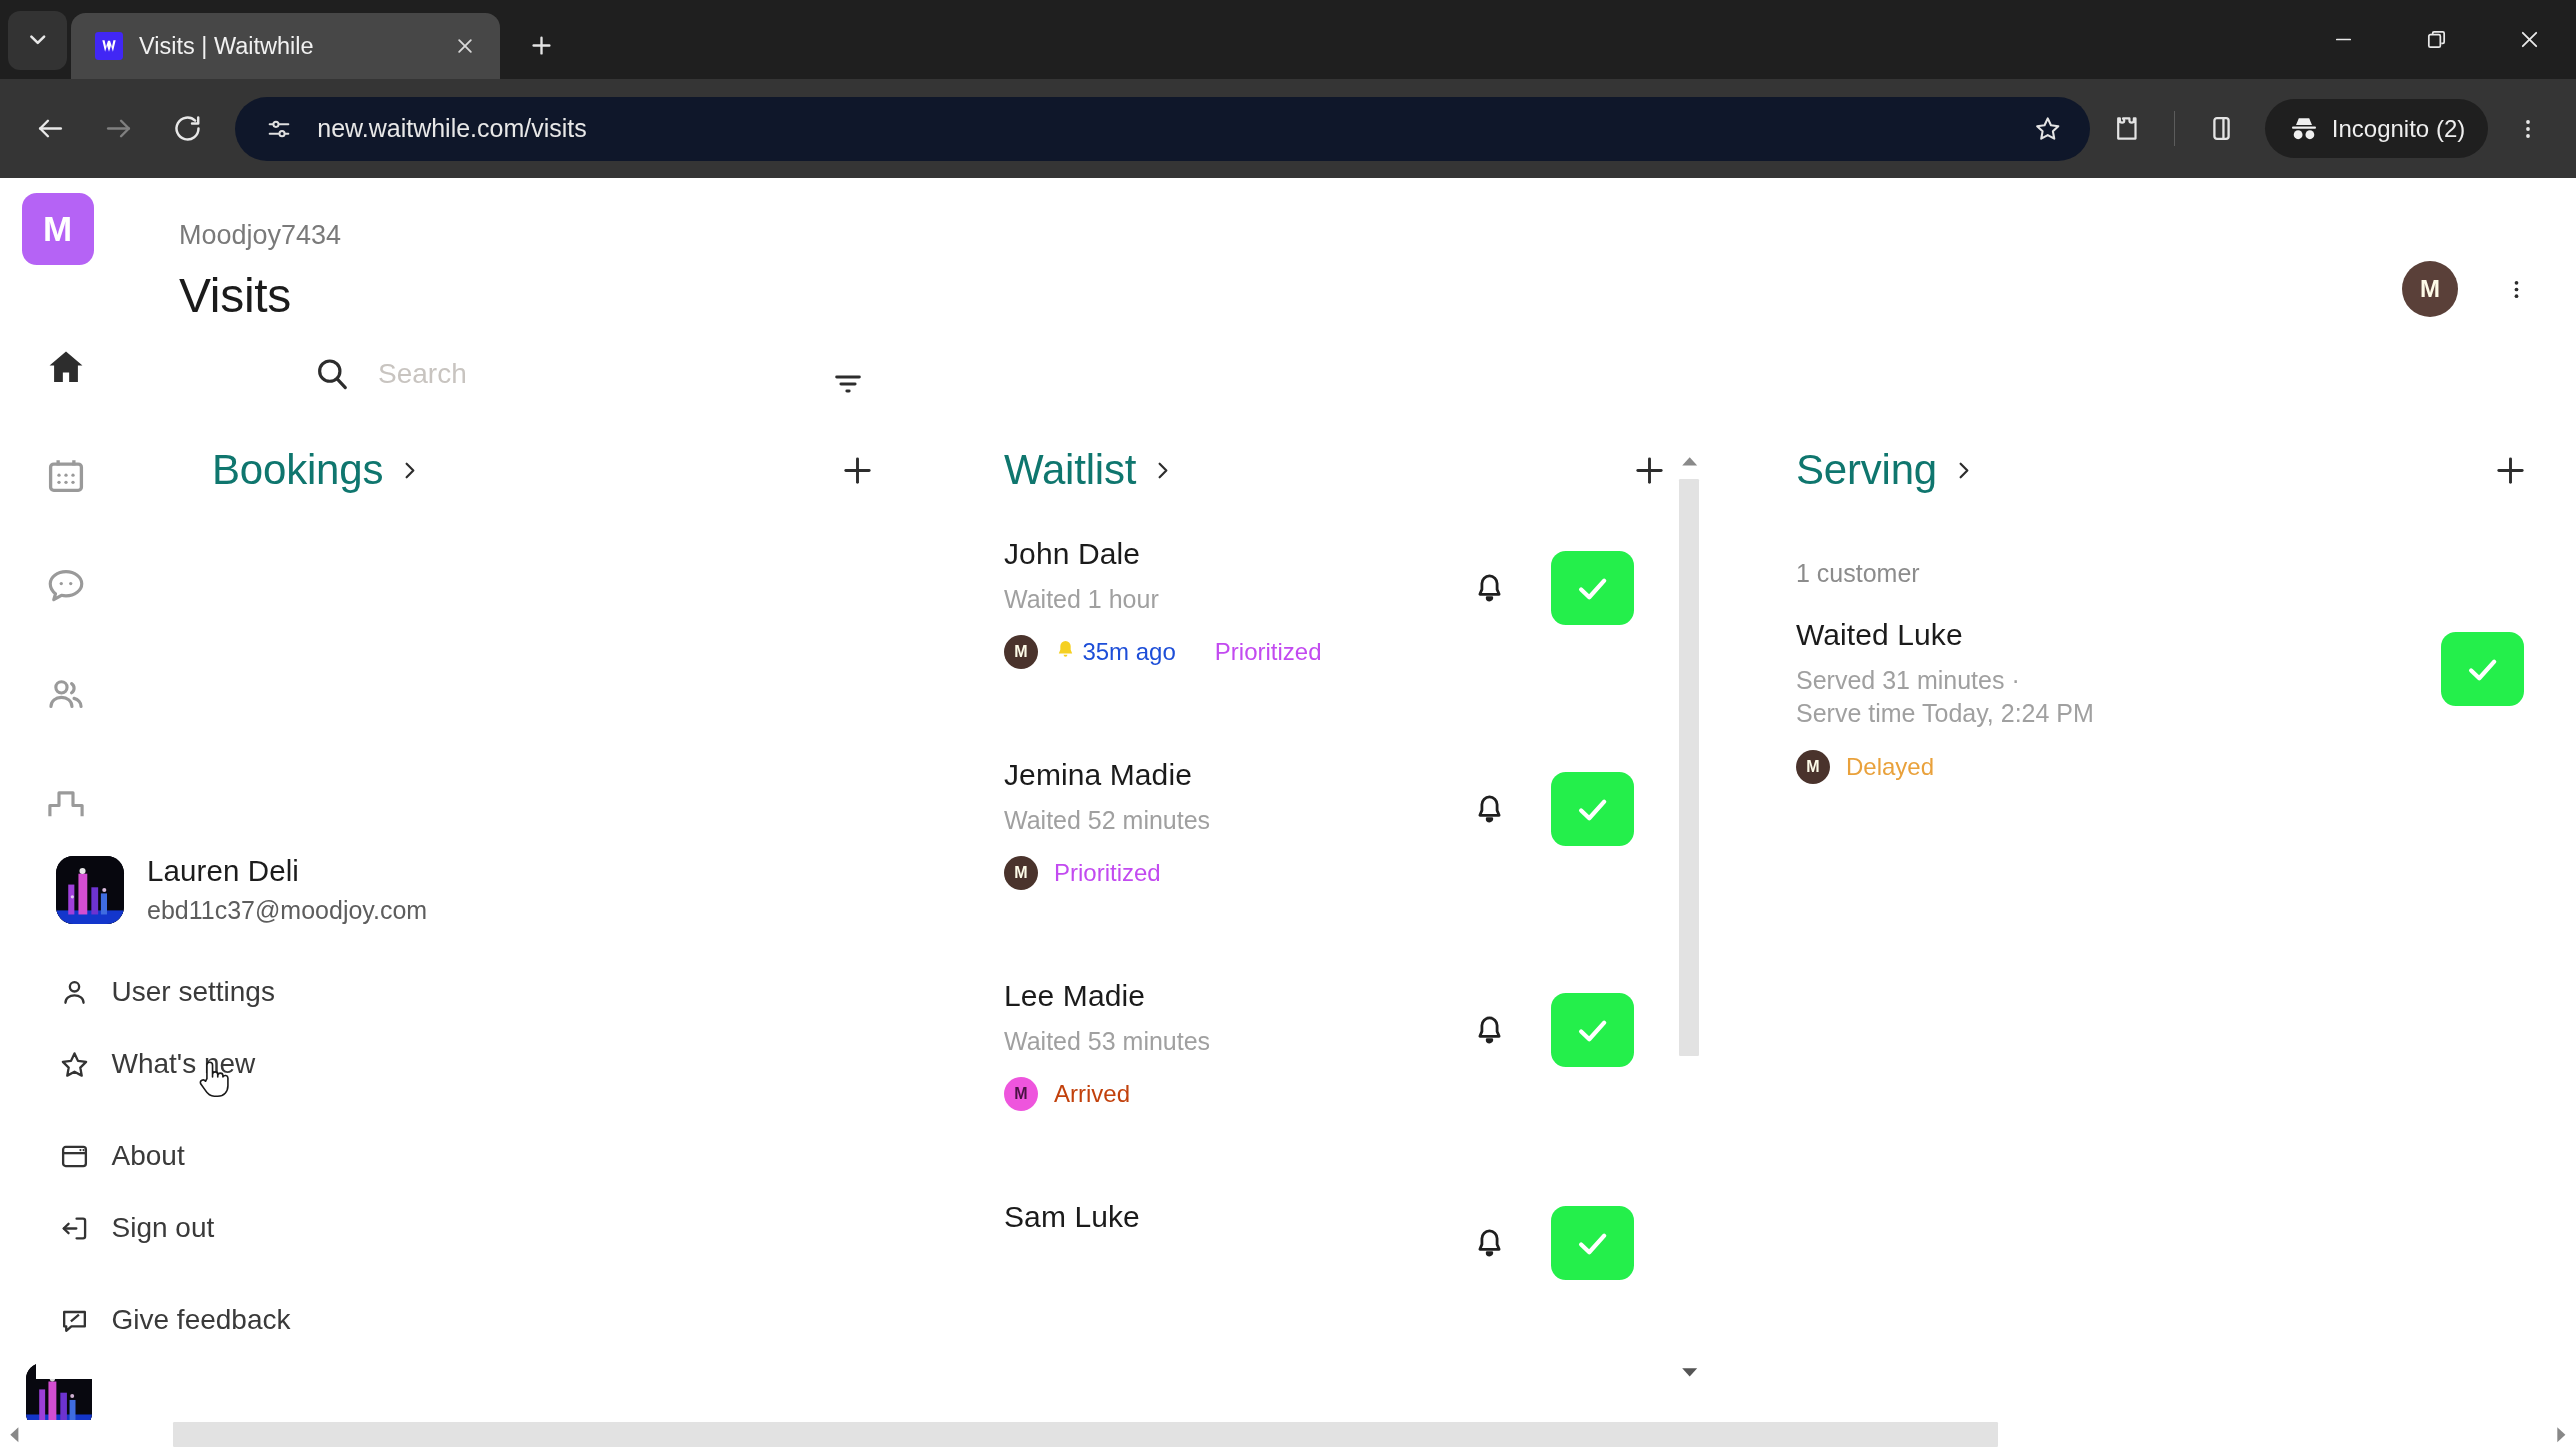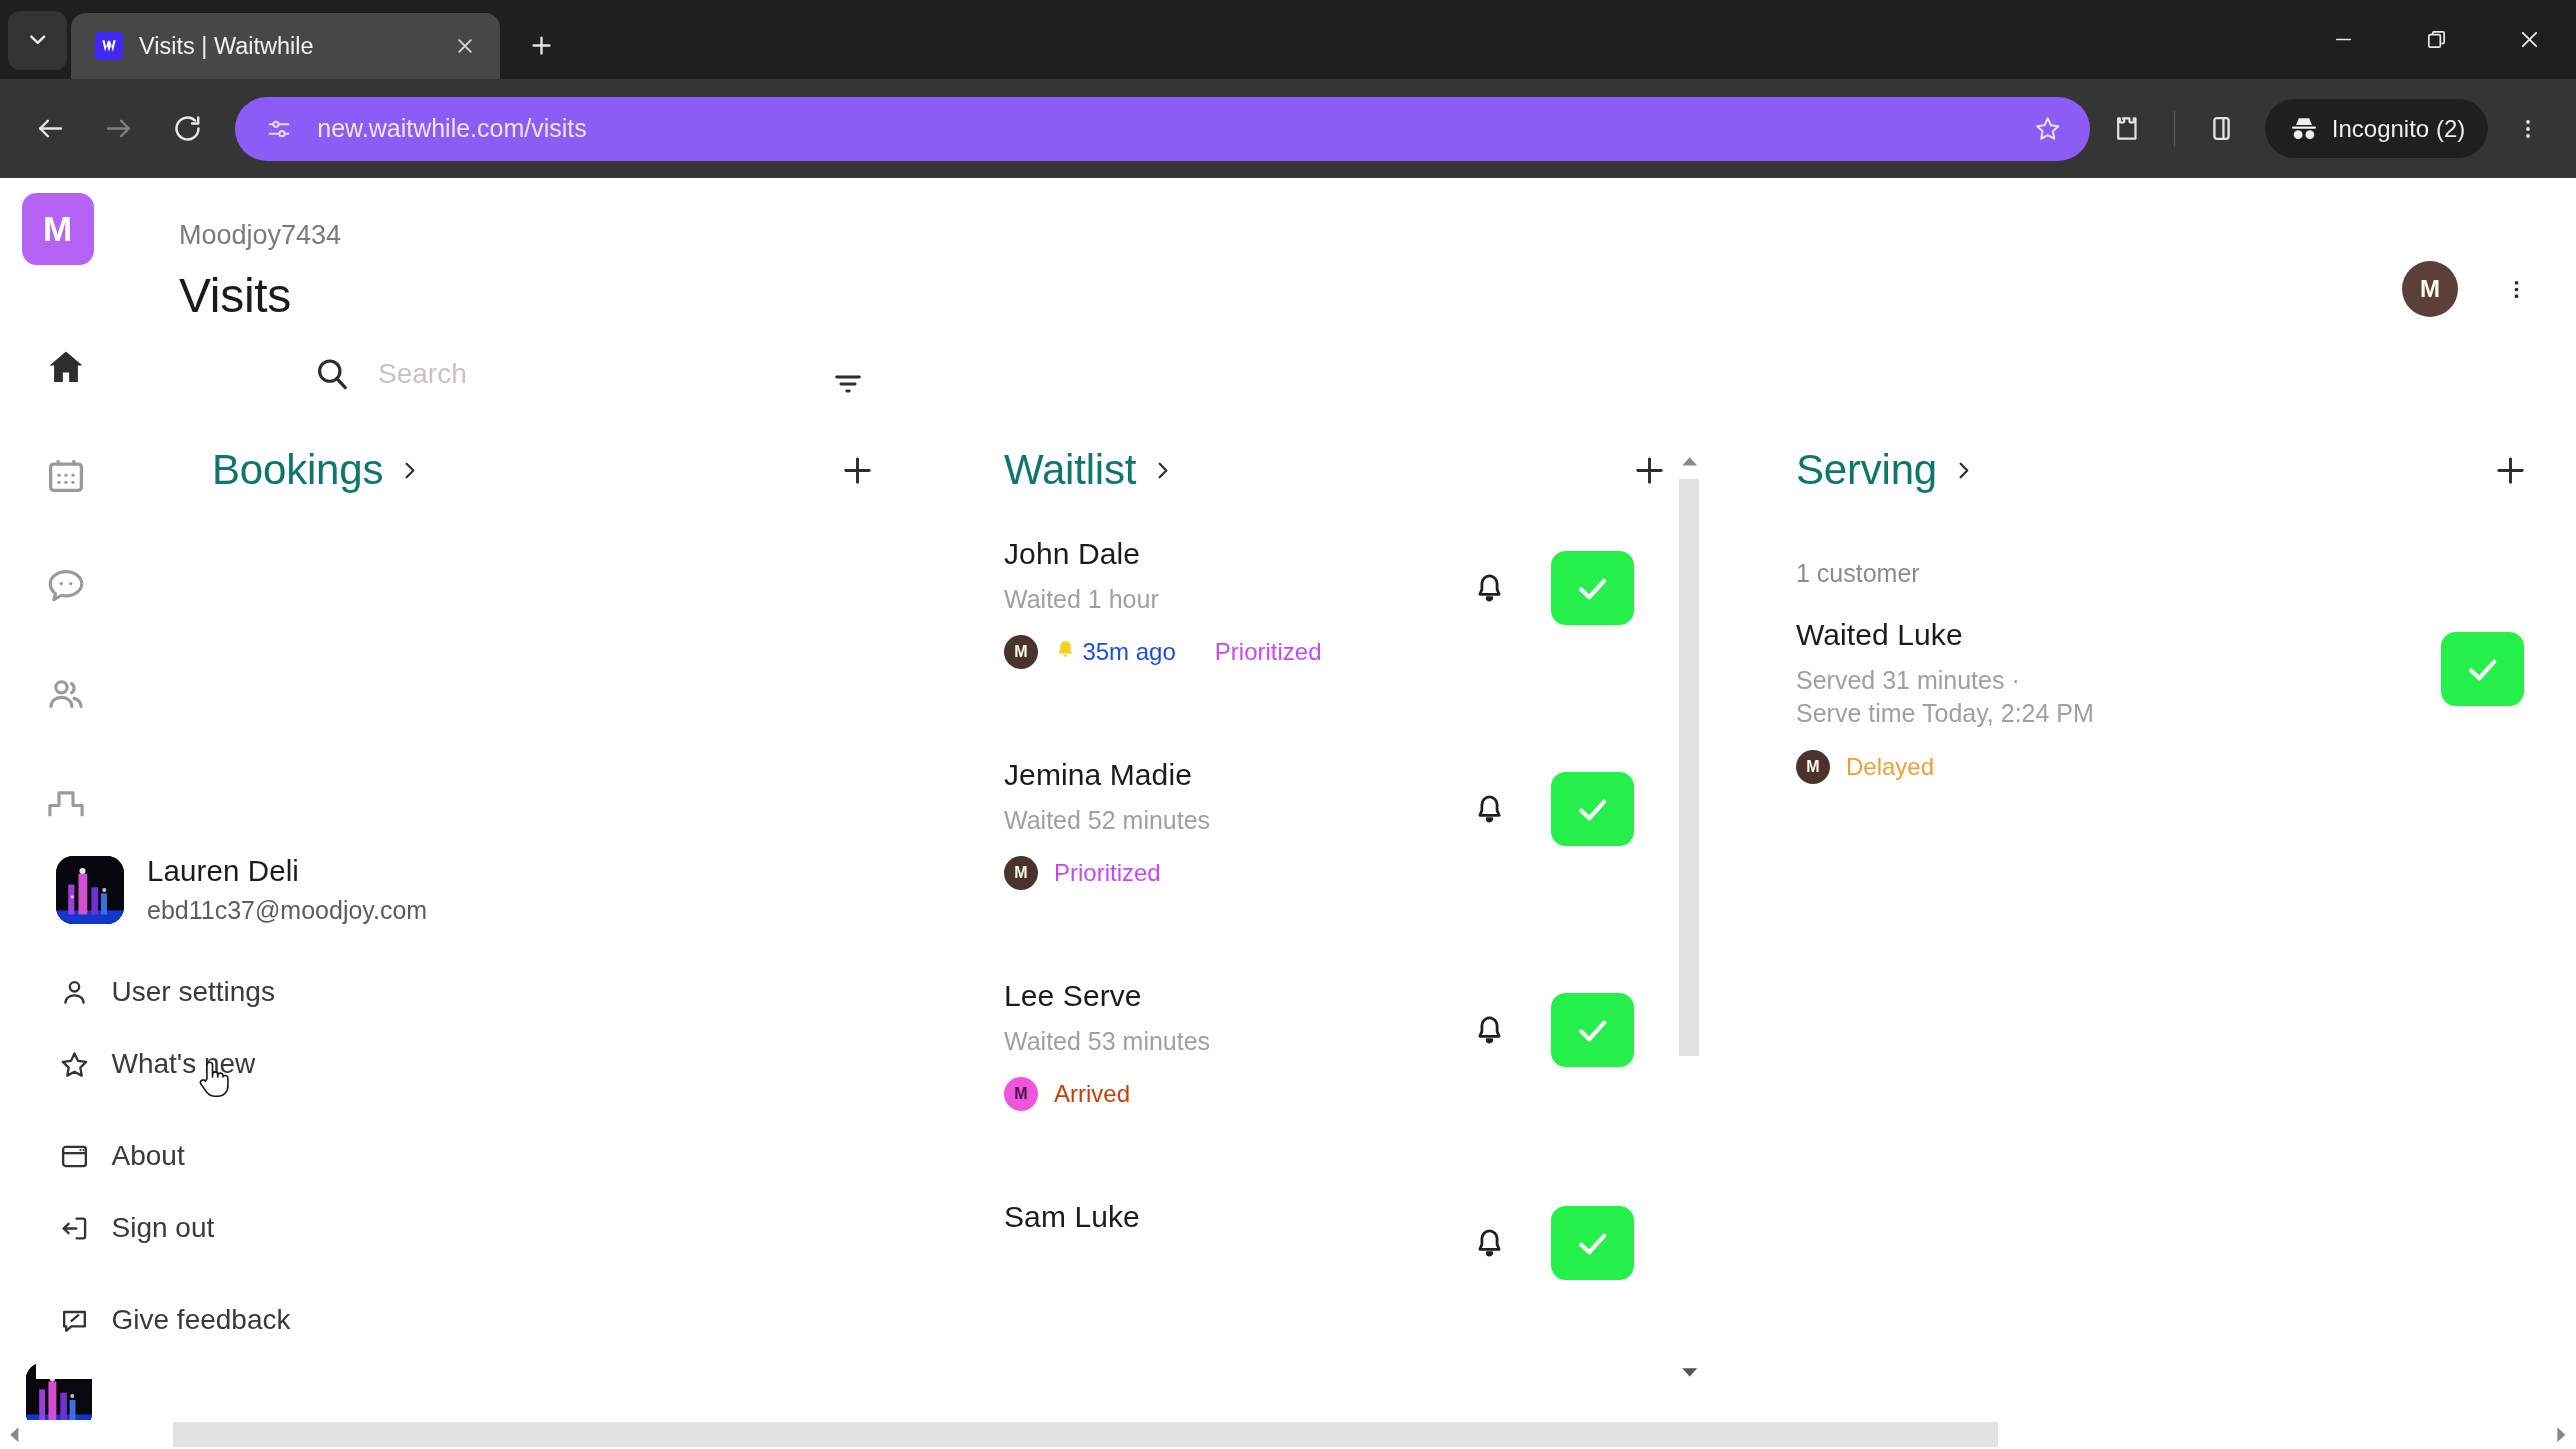--- a/index.html
+++ b/index.html
@@ -99,21 +99,21 @@
     border-radius: 50%;
     display: flex; align-items: center; justify-content: center;
     flex: 0 0 auto;
   }
   .tb-icon-btn svg { width: 31px; height: 31px; }
   .tb-icon-btn.dim svg { opacity: 0.42; }
 
   .omnibox {
     flex: 1 1 auto;
     height: 64px;
-    background: #8b5cf6;
+    background: #0f172a;
     border-radius: 32px;
     display: flex;
     align-items: center;
     padding: 0 14.8px 0 23px;
     margin-left: 10.7px;
     gap: 17.4px;
   }
   .omni-site-btn {
     width: 42px; height: 42px;
     border-radius: 50%;
@@ -801,21 +801,21 @@
                 </div>
                 <div class="serve-btn">
                   <svg viewBox="0 0 24 24" fill="none" stroke="#ffffff" stroke-width="2.6" stroke-linecap="round" stroke-linejoin="round">
                       <polyline points="5 12.6 10 17.4 19.2 7.2"></polyline>
                     </svg>
                 </div>
               </div>
             </div>
 
             <div class="card">
-              <div class="card-name">Lee Serve</div>
+              <div class="card-name">Lee Madie</div>
               <div class="card-sub">Waited 53 minutes</div>
               <div class="card-tagrow">
                 <div class="mini-avatar pink">M</div>
                 <div class="tag-status arrived">Arrived</div>
               </div>
               <div class="card-actions">
                 <div class="bell-btn">
                   <svg viewBox="0 0 24 24" fill="none" stroke="#1f1f1f" stroke-width="1.9" stroke-linejoin="round">
                       <path d="M12 3.4a5.2 5.2 0 0 0-5.2 5.2v4L5.4 16h13.2l-1.4-3.4v-4A5.2 5.2 0 0 0 12 3.4Z"></path>
                       <path d="M10.4 18.3h3.2a1.6 1.6 0 0 1-3.2 0Z" fill="#1f1f1f"></path>

